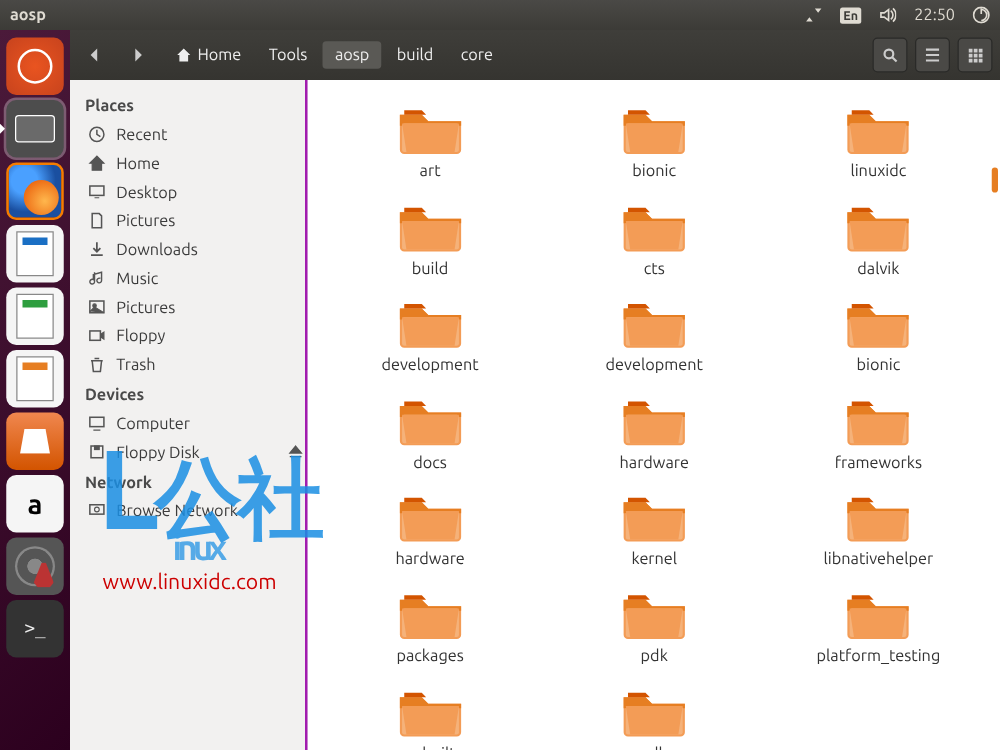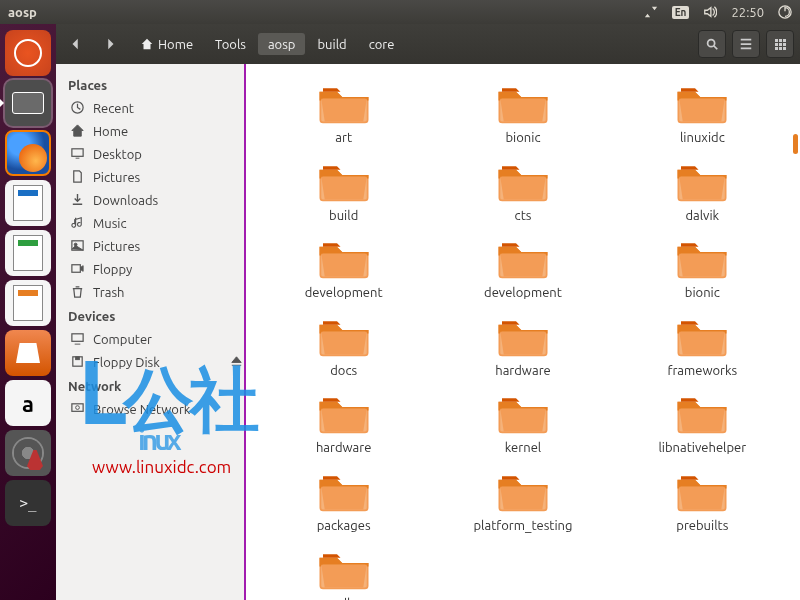--- a/index.html
+++ b/index.html
@@ -62,21 +62,21 @@
   .folder { display:flex; flex-direction:column; align-items:center; font-size:13px; color:#333; }
   .folder svg { width:56px; height:44px; }
   .folder span { margin-top:4px; text-align:center; max-width:140px; line-height:1.2;}
   .scroll-ind { position:absolute; right:2px; top:70px; width:5px; height:20px; background:#e67e22; border-radius:3px; }
 
   
   .wm { position:absolute; left:78px; top:340px; pointer-events:none; z-index:5;}
   .wm .big{font-size:70px;font-weight:bold;color:#1a8fe3;opacity:.85;letter-spacing:-4px;}
   .wm .big .l{font-size:90px;}
   .wm .sub{font-size:28px;color:#1a8fe3;opacity:.85;margin-left:60px;margin-top:-24px;font-weight:bold;}
-  .wm .url{color:#c00;font-size:17px;margin-top:2px;margin-left:14px;}
+  .wm .url{color:#c00;font-size:17px;margin-top:2px;margin-left:4px;}
 </style>
 </head>
 <body>
 
 <div class="menubar">
   <span class="title">aosp</span>
   <span class="spacer"></span>
   <span class="ind">
       <svg viewBox="0 0 16 16">
         <path d="M4 2v8l-3 4h6l-3-4 M12 14V6l3-4h-6l3 4"></path>
@@ -430,20 +430,30 @@
             <span>packages</span>
           </div>
           <div class="folder">
             <svg viewBox="0 0 64 48">
               <path d="M4 10h20l6 6h30v26a4 4 0 01-4 4H8a4 4 0 01-4-4z" fill="#f39c56"></path>
               <path d="M4 10h20l6 6h30v4H4z" fill="#e67e22"></path>
               <path d="M8 6h16l4 4H8z" fill="#d35400"></path>
               <rect x="6" y="18" width="52" height="26" rx="2" fill="#f5b27a"></rect>
               <path d="M6 18h52l-4 26H10z" fill="#f39c56"></path>
             </svg>
+            <span>pdk</span>
+          </div>
+          <div class="folder">
+            <svg viewBox="0 0 64 48">
+              <path d="M4 10h20l6 6h30v26a4 4 0 01-4 4H8a4 4 0 01-4-4z" fill="#f39c56"></path>
+              <path d="M4 10h20l6 6h30v4H4z" fill="#e67e22"></path>
+              <path d="M8 6h16l4 4H8z" fill="#d35400"></path>
+              <rect x="6" y="18" width="52" height="26" rx="2" fill="#f5b27a"></rect>
+              <path d="M6 18h52l-4 26H10z" fill="#f39c56"></path>
+            </svg>
             <span>platform_testing</span>
           </div>
           <div class="folder">
             <svg viewBox="0 0 64 48">
               <path d="M4 10h20l6 6h30v26a4 4 0 01-4 4H8a4 4 0 01-4-4z" fill="#f39c56"></path>
               <path d="M4 10h20l6 6h30v4H4z" fill="#e67e22"></path>
               <path d="M8 6h16l4 4H8z" fill="#d35400"></path>
               <rect x="6" y="18" width="52" height="26" rx="2" fill="#f5b27a"></rect>
               <path d="M6 18h52l-4 26H10z" fill="#f39c56"></path>
             </svg>

